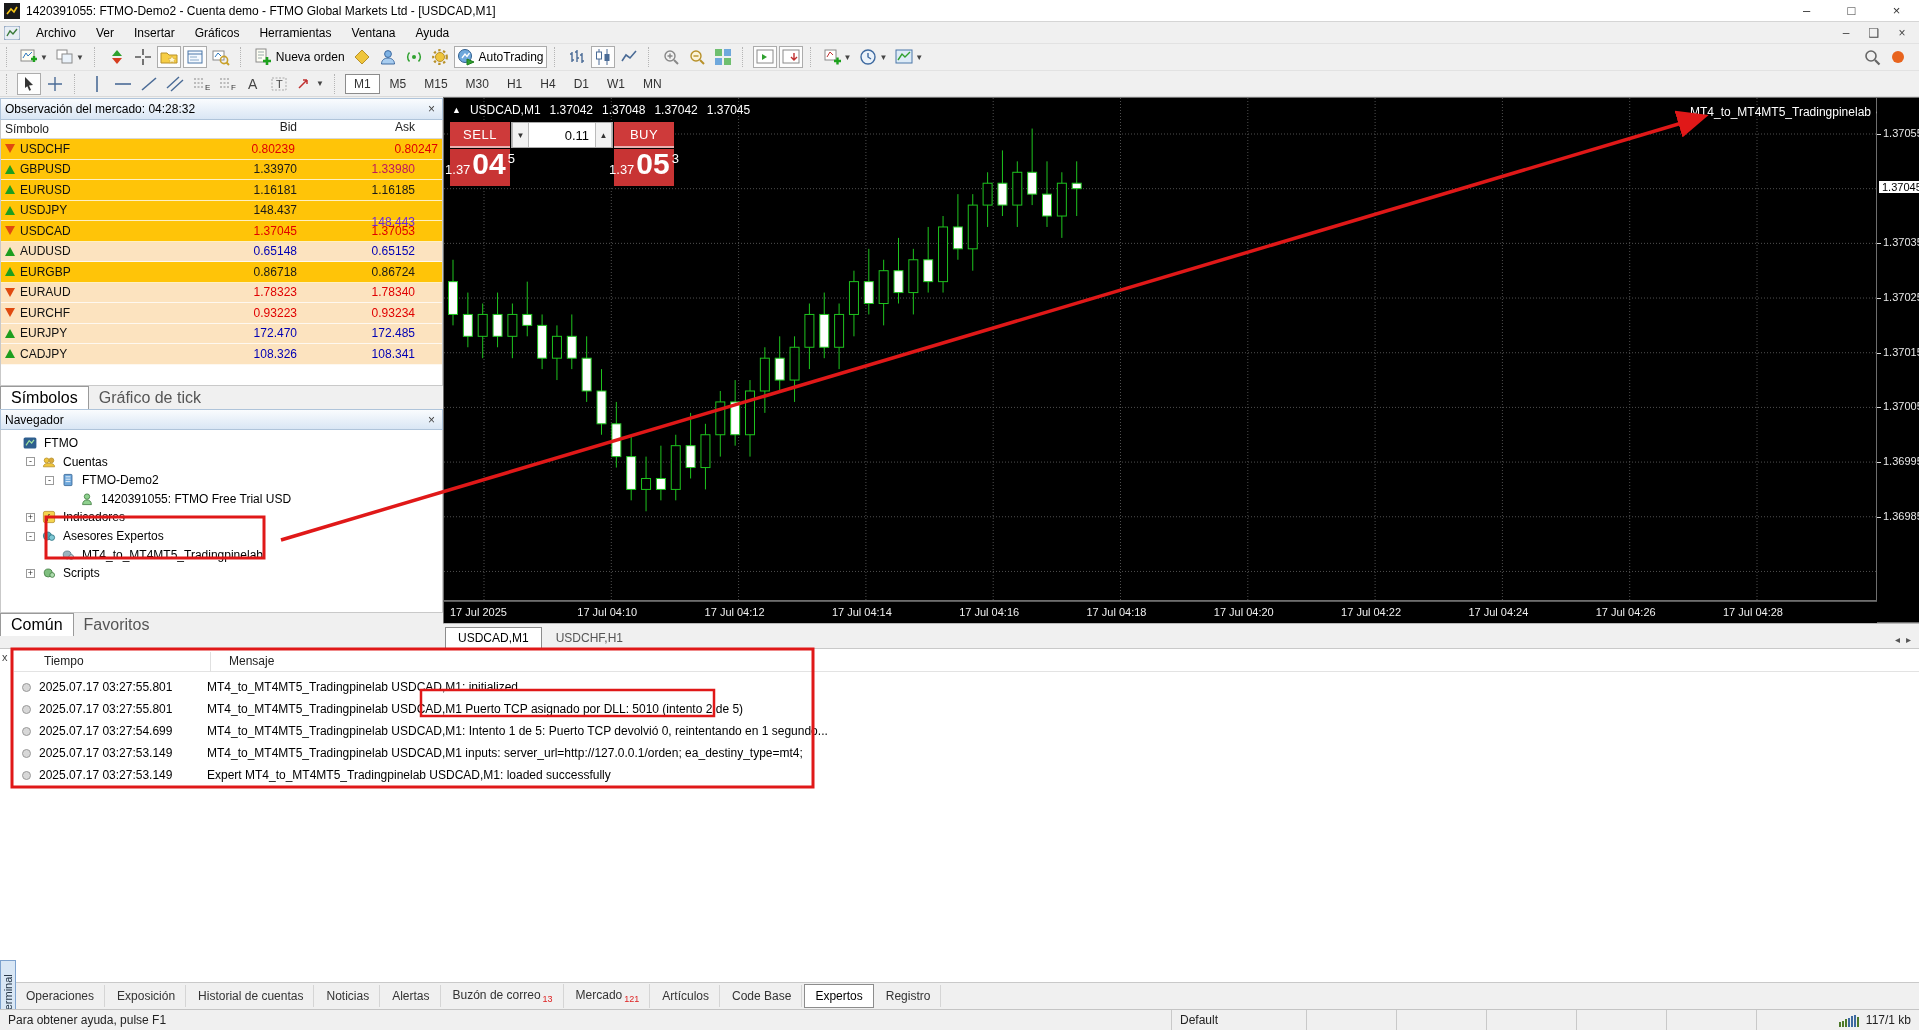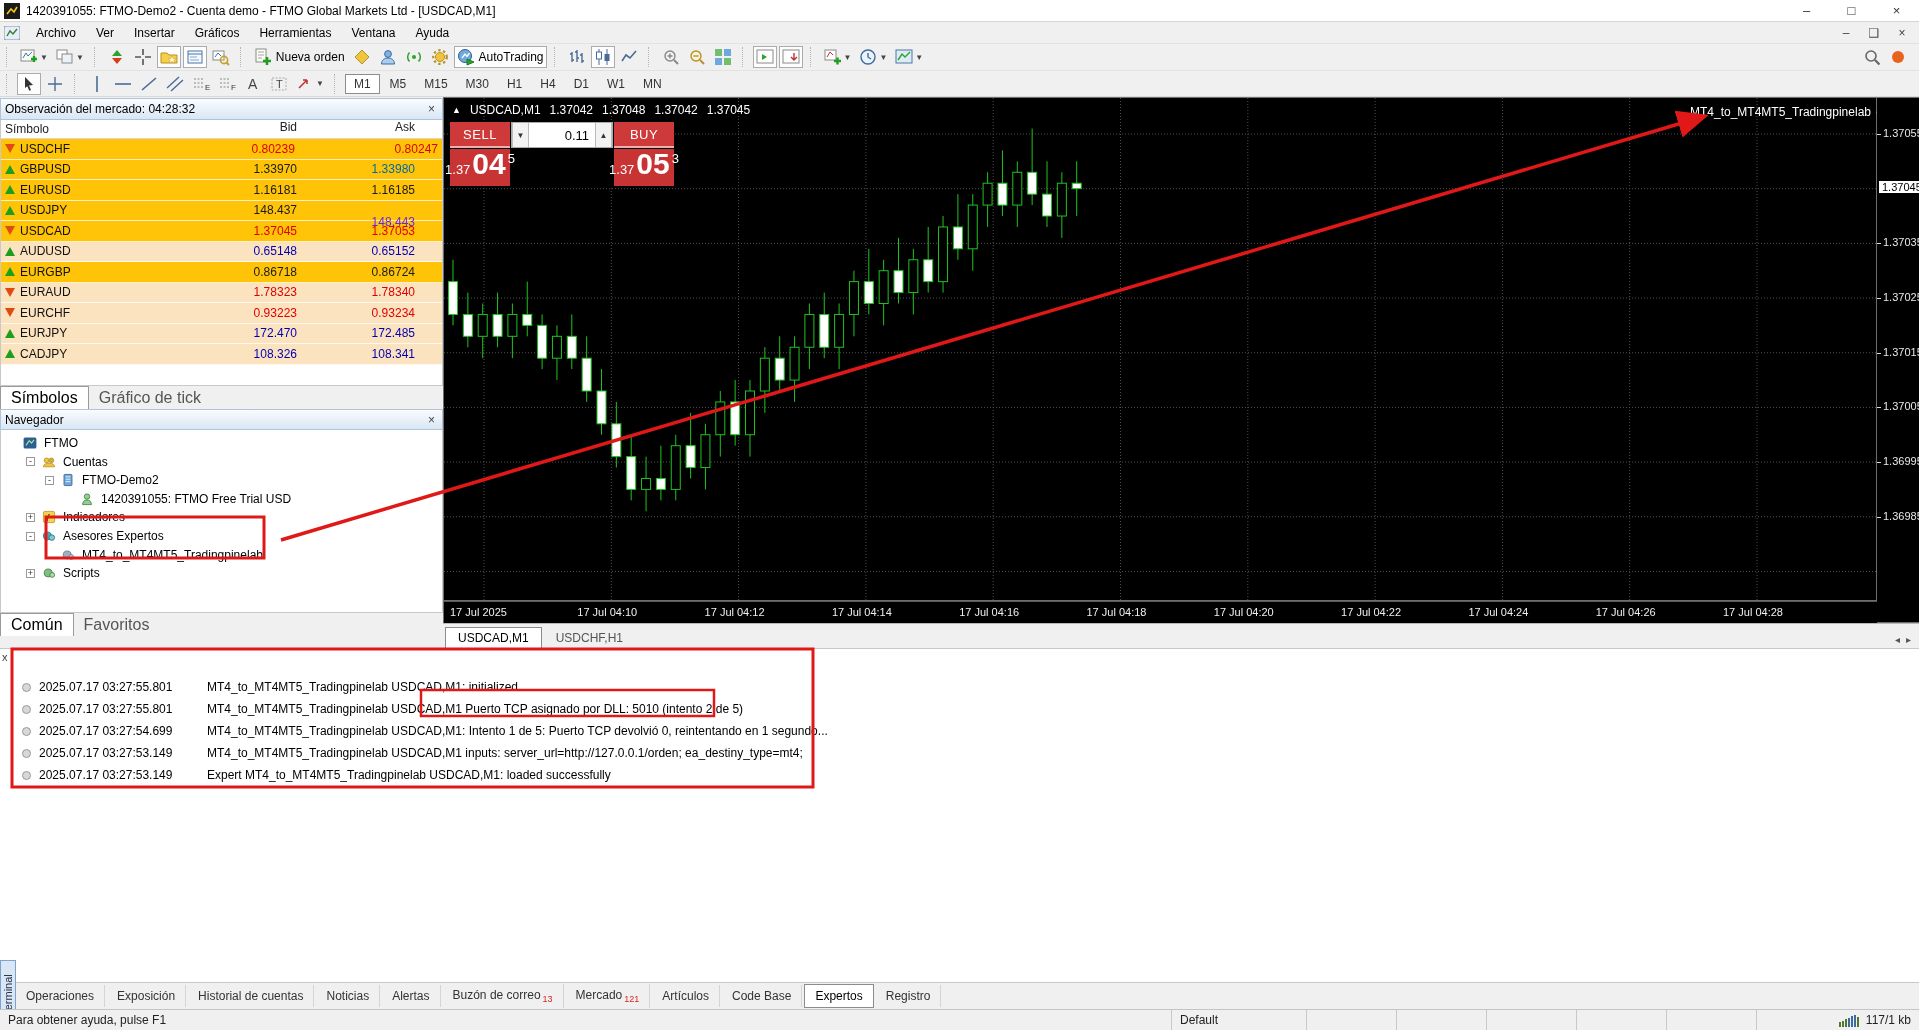--- a/index.html
+++ b/index.html
@@ -471,21 +471,21 @@
           </div>
           <div class="mw-bid" style="color: rgb(224, 0, 0);">0.80239</div>
           <div class="mw-ask" style="color: rgb(224, 0, 0);">0.80247</div>
         </div>
         <div class="mw-row" style="background: rgb(255, 196, 8);">
           <div class="mw-sym">
             <span class="arr-up"></span>
             <span>GBPUSD</span>
           </div>
           <div class="mw-bid" style="color: rgb(26, 26, 26);">1.33970</div>
-          <div class="mw-ask" style="color: #0369a1;">1.33980</div>
+          <div class="mw-ask" style="color: #be185d;">1.33980</div>
         </div>
         <div class="mw-row" style="background: rgb(255, 196, 8);">
           <div class="mw-sym">
             <span class="arr-up"></span>
             <span>EURUSD</span>
           </div>
           <div class="mw-bid" style="color: rgb(26, 26, 26);">1.16181</div>
           <div class="mw-ask" style="color: rgb(26, 26, 26);">1.16185</div>
         </div>
         <div class="mw-row" style="background: rgb(255, 196, 8);">
@@ -834,20 +834,25 @@
     <div class="chart-tab active">USDCAD,M1</div>
     <div class="chart-tab">USDCHF,H1</div>
     <div style="margin-left:auto;display:flex;gap:6px;padding:3px 8px;color:#555;">
       <span style="font-size:10px;">◂</span>
       <span style="font-size:10px;">▸</span>
     </div>
   </div>
 
   <div id="terminal" class="abs">
     <div style="position:absolute;left:2px;top:2px;color:#444;font-size:11px;">x</div>
+    <div id="term-head">
+      <span style="position:absolute;left:30px;top:2px;">Tiempo</span>
+      <span style="position:absolute;left:215px;top:2px;">Mensaje</span>
+      <div style="position:absolute;left:196px;top:0;width:1px;height:20px;background:#E0E0E0;"></div>
+    </div>
     <div id="term-rows">
         <div class="term-row" style="top: 27px;">
           <div class="log-dot"></div>
           <div class="t-time">2025.07.17 03:27:55.801</div>
           <div class="t-msg">MT4_to_MT4MT5_Tradingpinelab USDCAD,M1: initialized</div>
         </div>
         <div class="term-row" style="top: 49px;">
           <div class="log-dot"></div>
           <div class="t-time">2025.07.17 03:27:55.801</div>
           <div class="t-msg">MT4_to_MT4MT5_Tradingpinelab USDCAD,M1  Puerto TCP asignado por DLL: 5010 (intento 2 de 5)</div>

